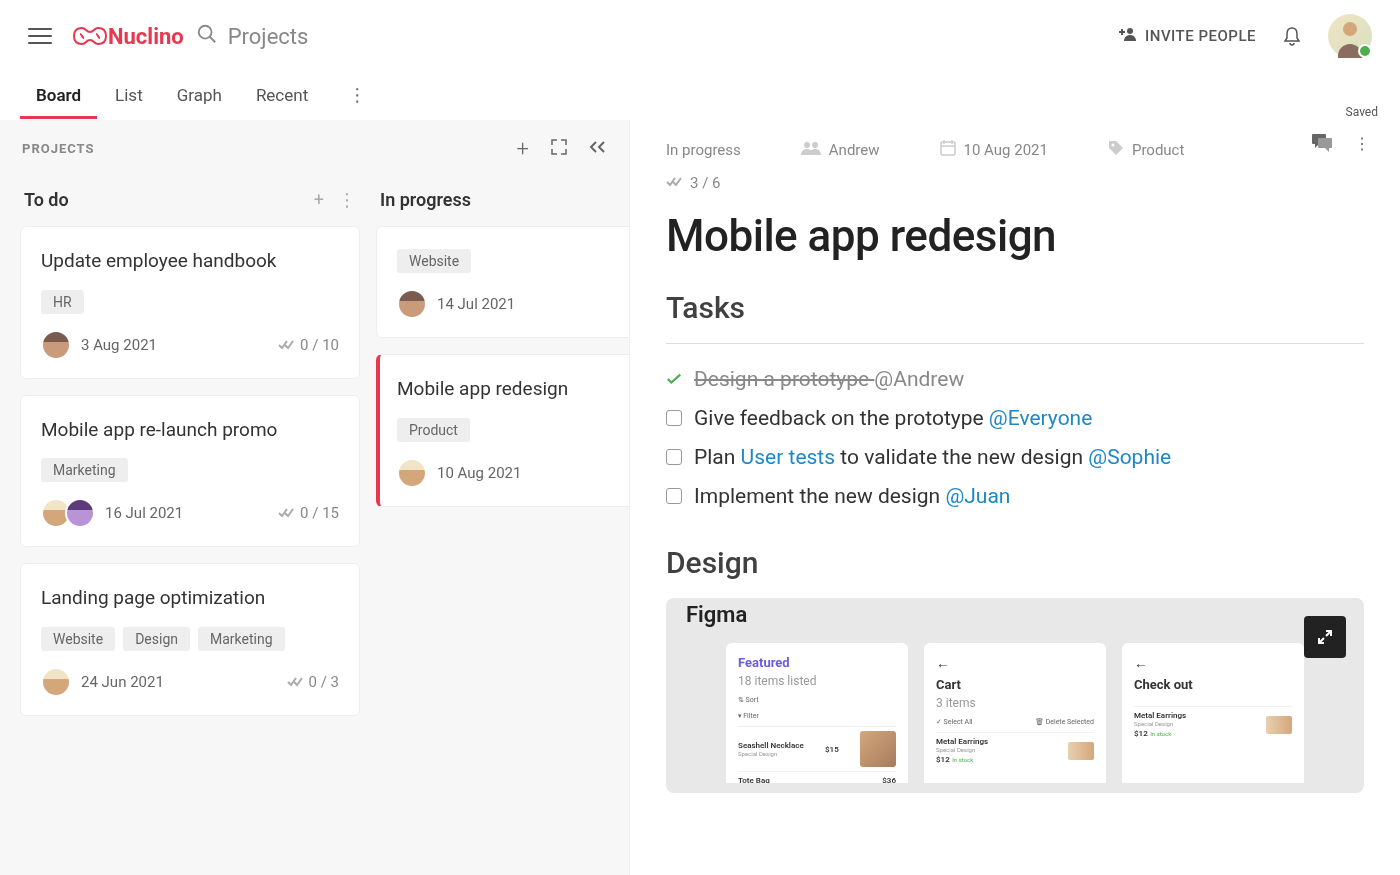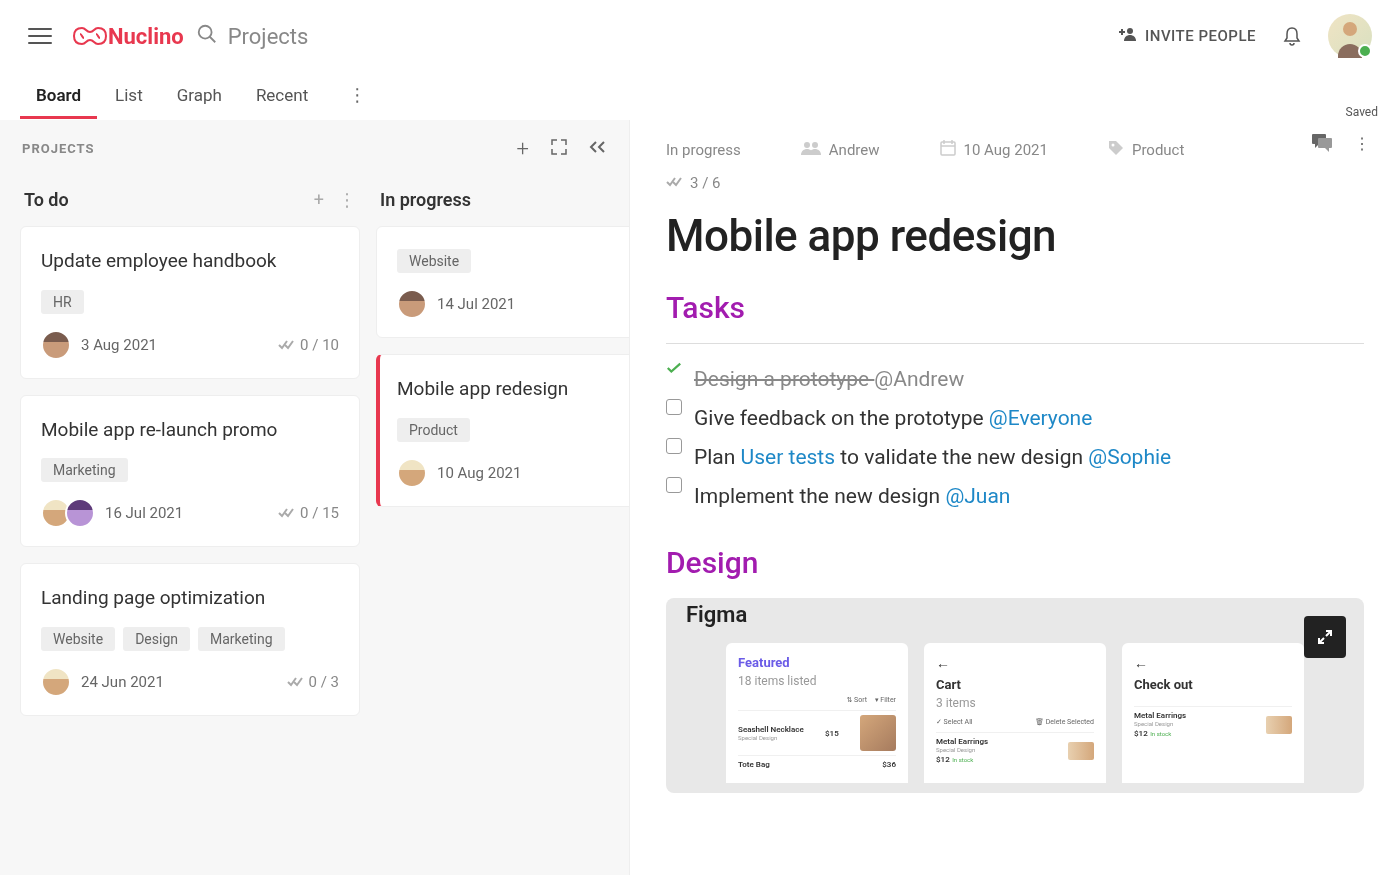--- a/index.html
+++ b/index.html
@@ -158,24 +158,24 @@
 }
 .detail-top .ic { cursor: pointer; color: #666; }
 .meta-row {
   display: flex; align-items: center; gap: 60px;
   color: #888; font-size: 15px;
   margin-bottom: 14px;
 }
 .meta-item { display: flex; align-items: center; gap: 8px; }
 .meta-row2 { display: flex; align-items: flex-end; gap: 8px; color: #888; font-size: 15px; margin-bottom: 18px;}
 .detail-title { font-size: 44px; font-weight: 500; color: #222; margin-bottom: 28px; letter-spacing: -0.5px;}
-.section-h { font-size: 30px; font-weight: 500; color: #a21caf; margin-bottom: 18px; }
+.section-h { font-size: 30px; font-weight: 500; color: #404040; margin-bottom: 18px; }
 .hr { border: none; border-top: 1px solid #ddd; margin-bottom: 16px; }
 .task-list { list-style: none; font-size: 21px; line-height: 1.85; color: #333; margin-bottom: 30px;}
-.task-list li { display: flex; align-items: flex-start; gap: 12px; }
+.task-list li { display: flex; align-items: center; gap: 12px; }
 .chk {
   width: 16px; height: 16px; border: 1.5px solid #999; border-radius: 3px;
   flex-shrink: 0;
 }
 .chk.done {
   border: none;
   color: #4caf50;
   display: flex; align-items: center; justify-content: center;
 }
 .task-text.done { text-decoration: line-through; color: #888; }
@@ -206,21 +206,21 @@
 .mock {
   width: 199px; height: 140px; background: #fff;
   border-radius: 6px 6px 0 0;
   padding: 12px 12px 0;
   font-size: 10px;
   overflow: hidden;
 }
 .mock-h { font-weight: 700; font-size: 13px; margin-bottom: 4px; }
 .mock-h.purple { color: #6b5ce7; }
 .mock-sub { color: #999; font-size: 12px; margin-bottom: 8px; }
-.mock-ctrl { display: flex; justify-content: flex-end; gap: 8px; font-size: 7px; color: #666; margin-bottom: 6px;}
+.mock-ctrl { display: flex; justify-content: flex-end; gap: 8px; font-size: 7px; color: #666; margin-bottom: 6px; flex-direction: column;}
 .mock-row { display: flex; justify-content: space-between; align-items: center; padding: 4px 0; border-top: 1px solid #f0f0f0; }
 .mock-item { font-size: 8px; font-weight: 600; }
 .mock-item-sub { font-size: 6px; color: #999; }
 .mock-price { font-size: 8px; font-weight: 600; }
 .mock-thumb { width: 36px; height: 36px; background: linear-gradient(135deg, #d4a77b, #a67b5e); border-radius: 3px; }
 .mock-back { font-size: 14px; margin-bottom: 6px; }
 .mock-ctrl-cart { display: flex; justify-content: space-between; font-size: 7px; color: #666; margin-bottom: 6px;}
 .instock { color: #4caf50; font-size: 6px; }
 .mock-thumb-sm { width: 26px; height: 18px; background: linear-gradient(90deg,#e8d0b0,#d4a77b); border-radius: 2px; }
 </style>

